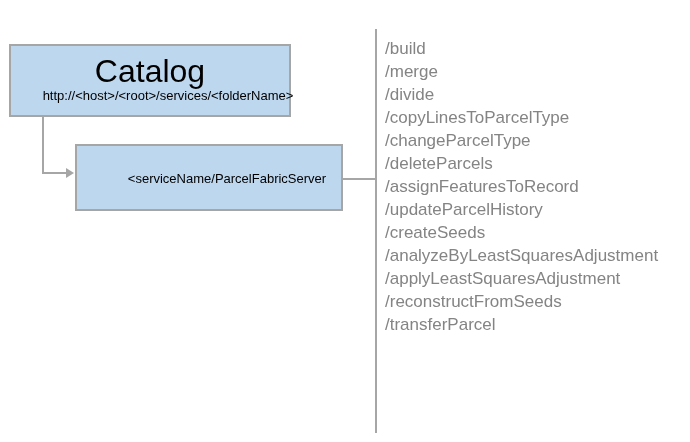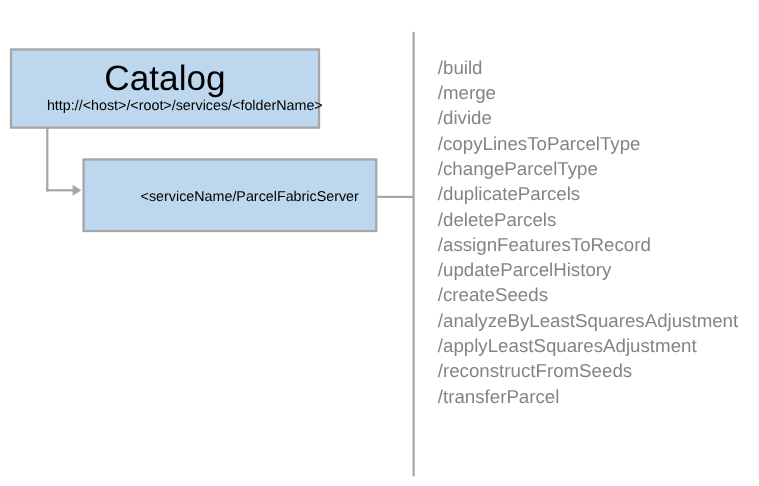--- a/index.html
+++ b/index.html
@@ -57,21 +57,21 @@
     border-bottom: 5px solid transparent;
     border-left: 8px solid var(--connector);
   }
   .conn-h2 { left: 343px; top: 178px; width: 33px; height: 2px; }
   .branch-line { left: 375px; top: 29px; width: 2px; height: 404px; }
 
   .endpoints {
     position: absolute;
     left: 381px;
     top: 33px;
-    margin: 17px;
+    margin: 4px;
     padding: 0;
     list-style: none;
     font-size: 17px;
     line-height: 23px;
     color: var(--endpoint-text);
     white-space: nowrap;
   }
 </style>
 </head>
 <body>
@@ -93,21 +93,20 @@
 
   <div class="line conn-h2"></div>
   <div class="line branch-line"></div>
 
   <ul class="endpoints">
       <li>/build</li>
       <li>/merge</li>
       <li>/divide</li>
       <li>/copyLinesToParcelType</li>
       <li>/changeParcelType</li>
-      <li>/duplicateParcels</li>
       <li>/deleteParcels</li>
       <li>/assignFeaturesToRecord</li>
       <li>/updateParcelHistory</li>
       <li>/createSeeds</li>
       <li>/analyzeByLeastSquaresAdjustment</li>
       <li>/applyLeastSquaresAdjustment</li>
       <li>/reconstructFromSeeds</li>
       <li>/transferParcel</li>
     </ul>
 

